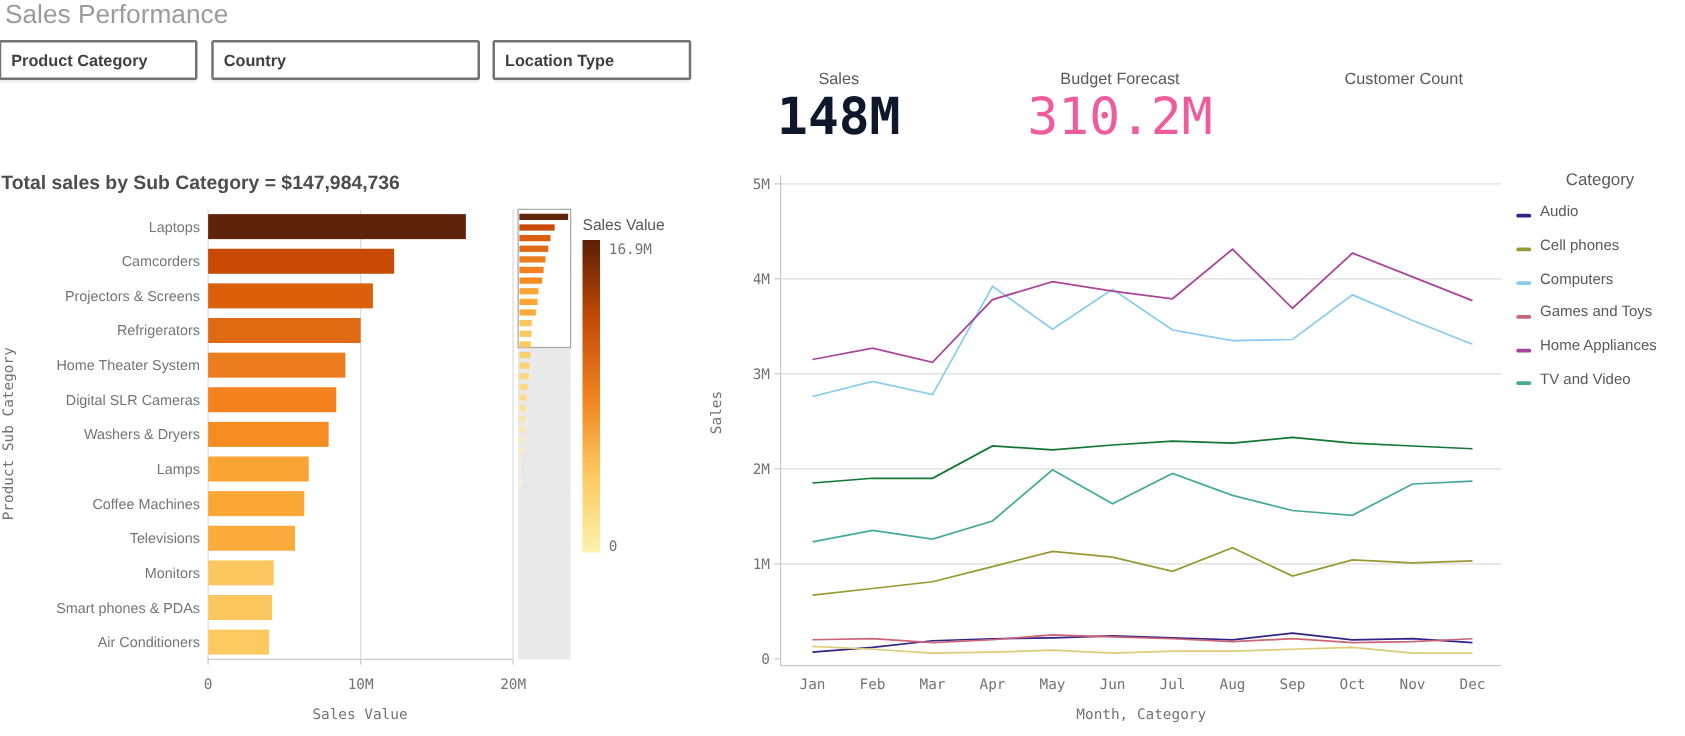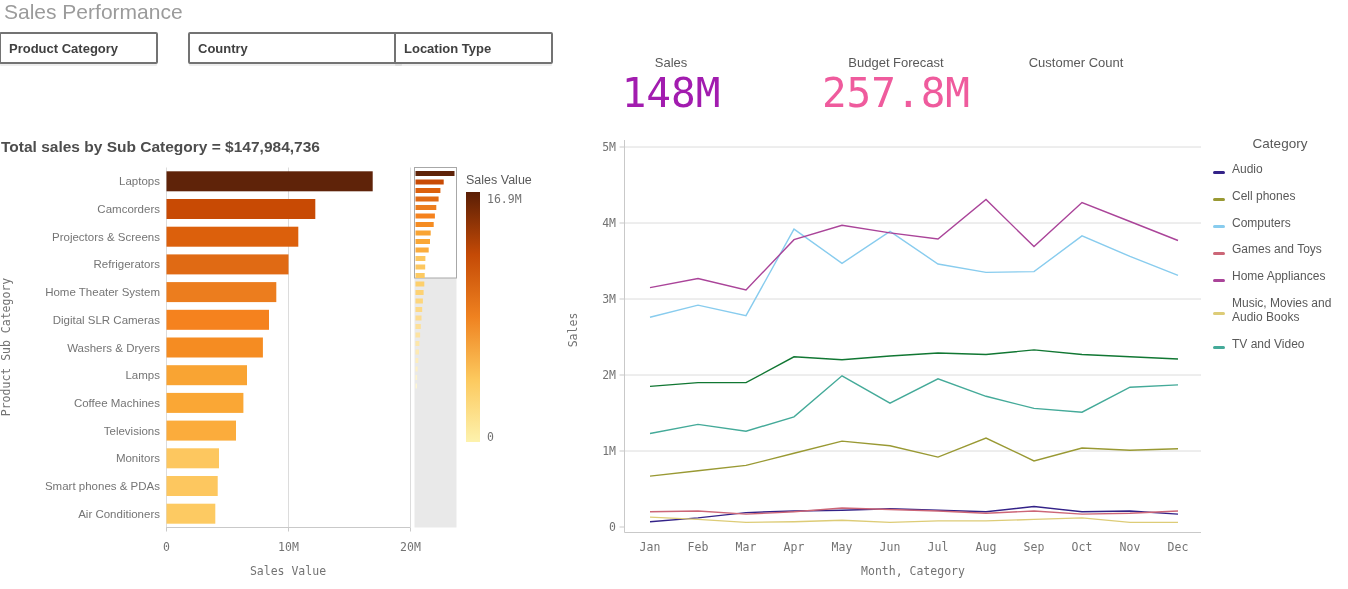--- a/index.html
+++ b/index.html
@@ -8,27 +8,27 @@
     position:relative; overflow:hidden; background:#ffffff;
     font-family:"Liberation Sans", sans-serif; color:#595959;
   }
   .page-title { position:absolute; left:4px; top:0; font-size:21px; font-weight:400; color:#9b9b9b; }
 
   .filter { position:absolute; top:32px; height:32px; background:#fff; border:2px solid #737373;
             border-radius:2px; box-shadow:0 3px 0 -1px rgba(0,0,0,0.07); cursor:pointer; }
   .filter-label { display:block; padding:7px 8px 0; font-size:13px; font-weight:700; color:#404040;
                   white-space:nowrap; overflow:hidden; }
   #filter-1 { left:-1px;  width:159px; }
-  #filter-2 { left:169px; width:215px;margin-left:19px; }
+  #filter-2 { left:169px; width:215px; }
   #filter-3 { left:394px; width:159px; }
 
   .kpi { position:absolute; top:55px; width:190px; text-align:center; }
   .kpi-label { font-size:13px; color:#595959; }
   .kpi-value { font-family:"DejaVu Sans Mono", monospace; font-size:41px; line-height:1.0; margin-top:3px; }
-  #kpi-1 { left:576px; } #kpi-2 { left:801px; } #kpi-3 { left:981px; }
+  #kpi-1 { left:576px; } #kpi-2 { left:801px; } #kpi-3 { left:1028px; }
 
   .bar-title { position:absolute; left:1px; top:138px; font-size:15.5px; font-weight:700; color:#4d4d4d; }
 
   #bar-svg  { position:absolute; left:0;     top:160px; }
   #line-svg { position:absolute; left:555px; top:130px; }
 
   svg text { font-size:11.5px; }
   .t-mono { font-family:"DejaVu Sans Mono", monospace; fill:#737373; }
   .t-cat  { font-family:"Liberation Sans", sans-serif; fill:#757575; }
   .t-leg  { font-family:"Liberation Sans", sans-serif; fill:#595959; font-size:12.5px; }
@@ -54,25 +54,25 @@
 </div>
 <div class="filter" id="filter-2">
   <span class="filter-label">Country</span>
 </div>
 <div class="filter" id="filter-3">
   <span class="filter-label">Location Type</span>
 </div>
 
 <div class="kpi" id="kpi-1">
   <div class="kpi-label">Sales</div>
-  <div class="kpi-value" style="color: #a21caf;">148M</div>
+  <div class="kpi-value" style="color: #0f172a; font-weight: bold;">148M</div>
 </div>
 <div class="kpi" id="kpi-2">
   <div class="kpi-label">Budget Forecast</div>
-  <div class="kpi-value" style="color: rgb(239, 91, 157);">257.8M</div>
+  <div class="kpi-value" style="color: rgb(239, 91, 157);">310.2M</div>
 </div>
 <div class="kpi" id="kpi-3">
   <div class="kpi-label">Customer Count</div>
 </div>
 
 <h2 class="bar-title">Total sales by Sub Category = $147,984,736</h2>
 
 <svg id="bar-svg" width="555" height="429" viewBox="0 160 555 429" xmlns="http://www.w3.org/2000/svg">
     <line x1="166.5" y1="167.5" x2="166.5" y2="527.5" class="grid"></line>
     <line x1="166.5" y1="527.5" x2="166.5" y2="531.5" class="axis"></line>
@@ -216,21 +216,17 @@
       </div>
       <div class="legend-item">
         <span class="legend-swatch" style="background: rgb(204, 102, 119);"></span>
         <span class="legend-label">Games and Toys</span>
       </div>
       <div class="legend-item">
         <span class="legend-swatch" style="background: rgb(170, 68, 153);"></span>
         <span class="legend-label">Home Appliances</span>
       </div>
       <div class="legend-item">
-        <span class="legend-swatch" style="background: rgb(221, 204, 119);"></span>
-        <span class="legend-label">Music, Movies and Audio Books</span>
-      </div>
-      <div class="legend-item">
         <span class="legend-swatch" style="background: rgb(68, 170, 153);"></span>
         <span class="legend-label">TV and Video</span>
       </div>
     </div>
 </div>
 
 </body></html>

